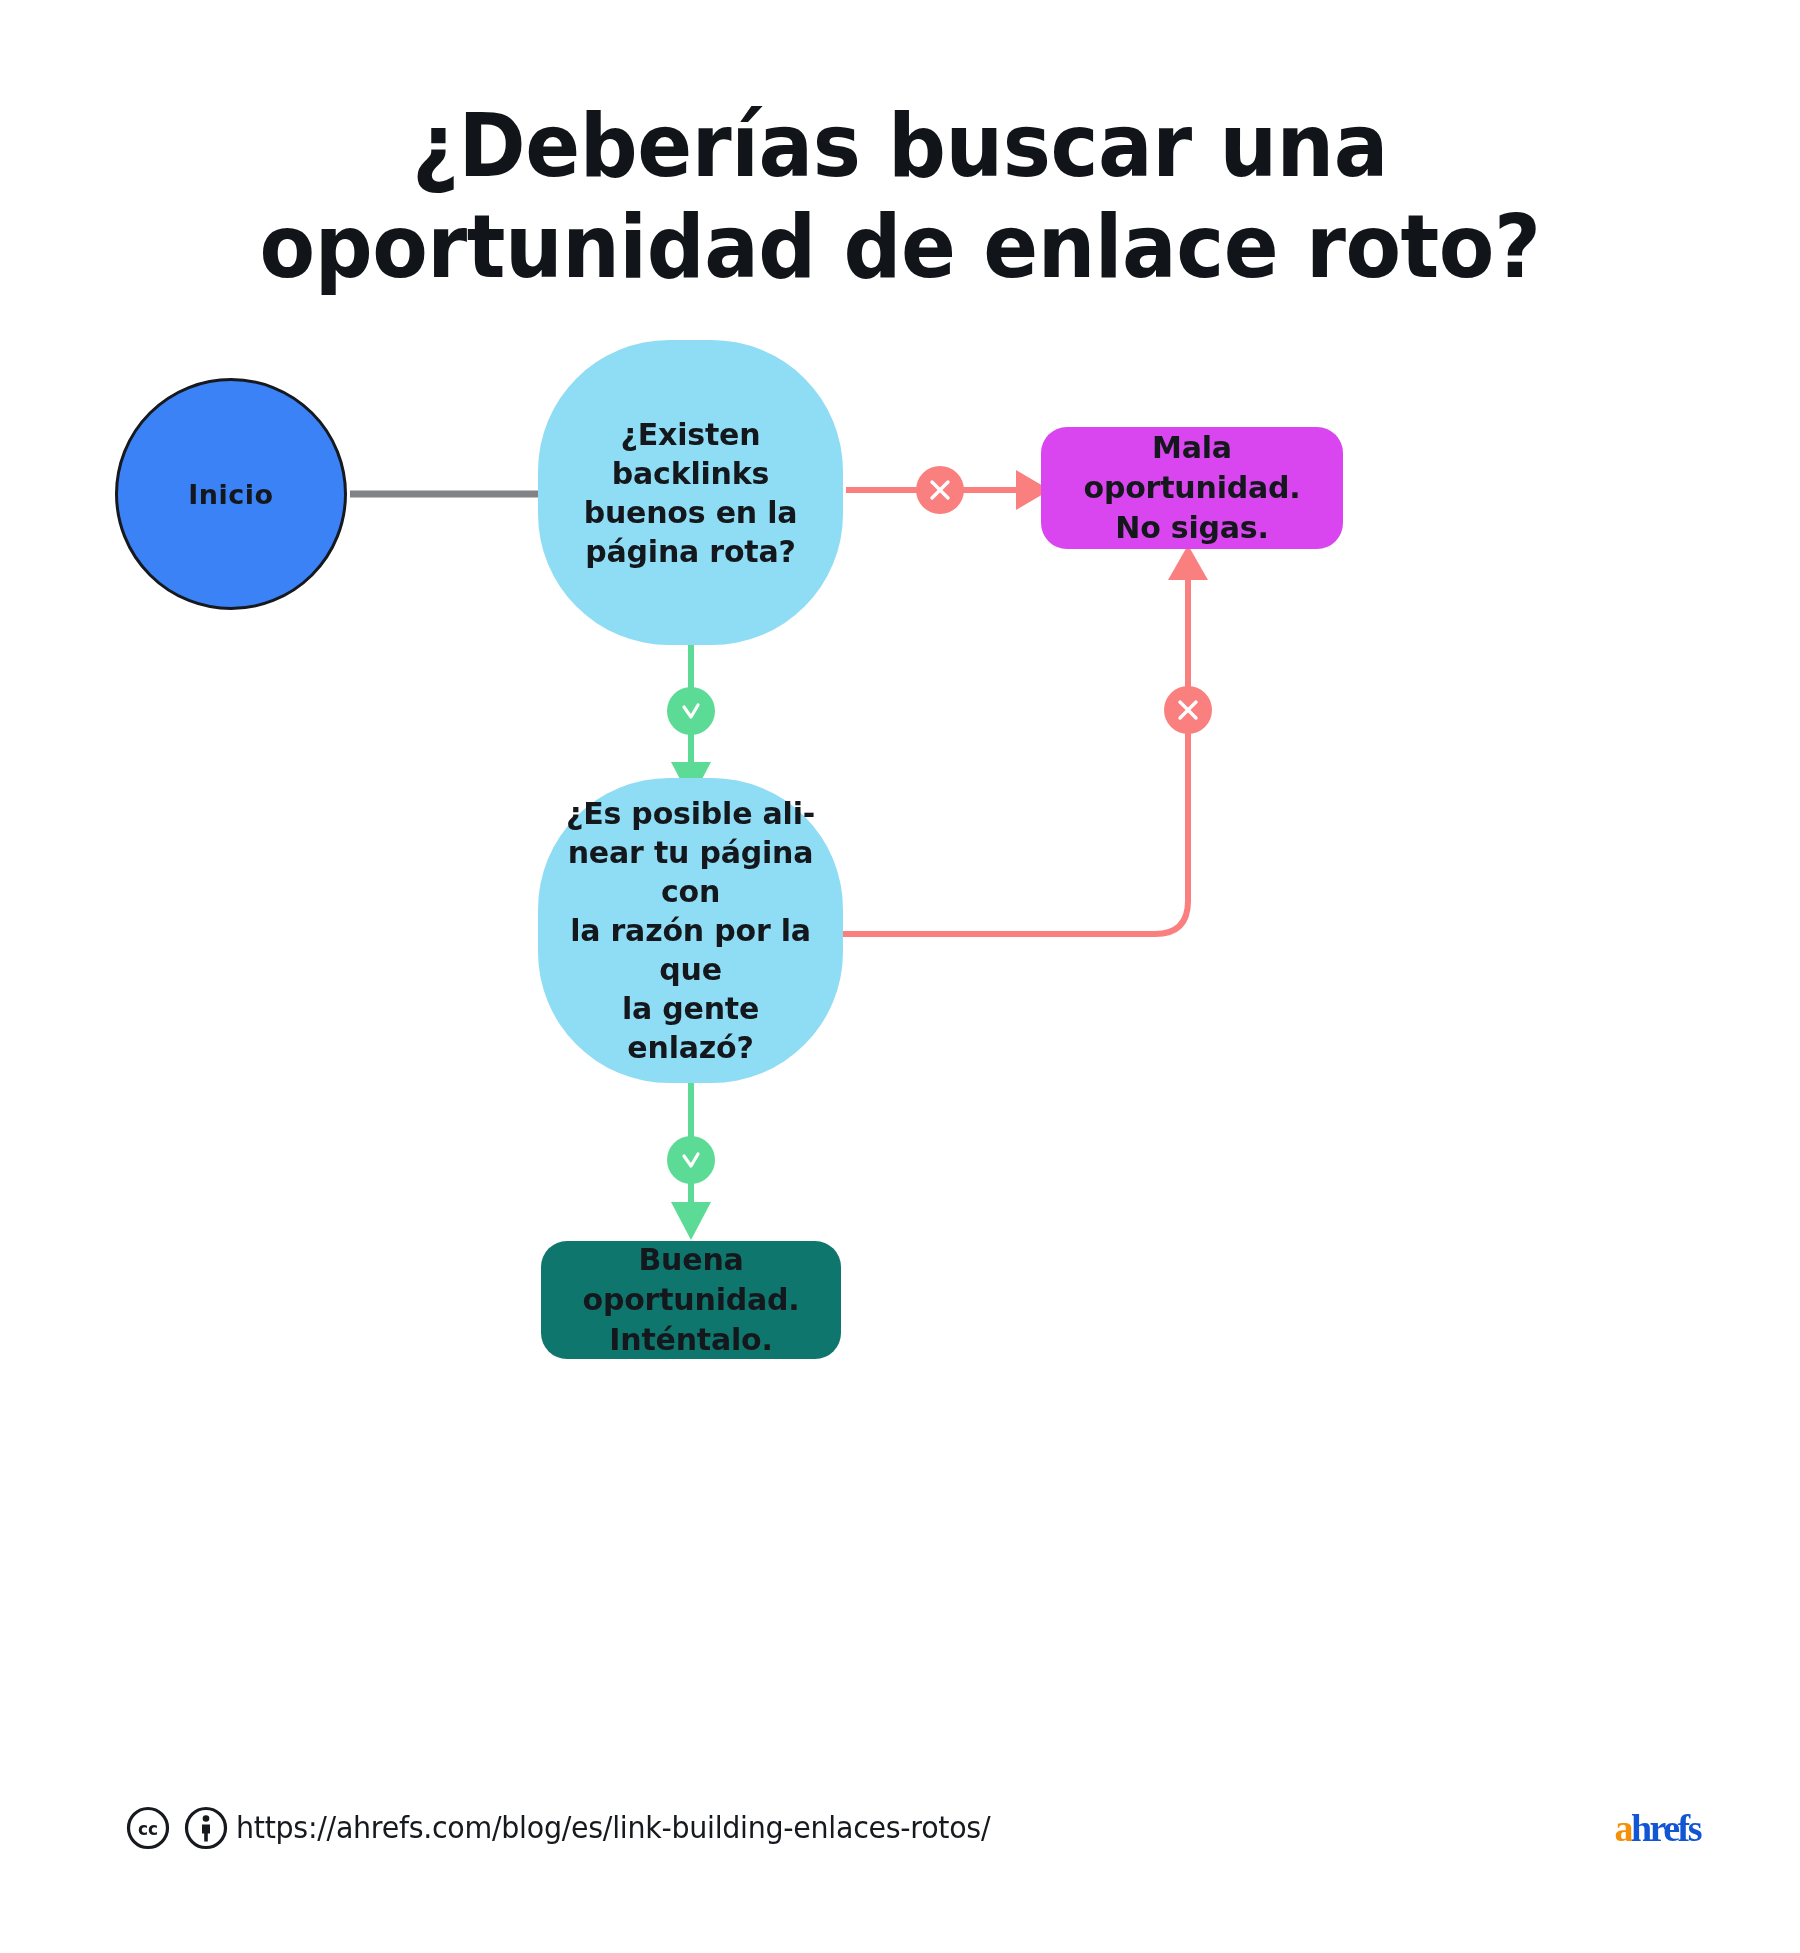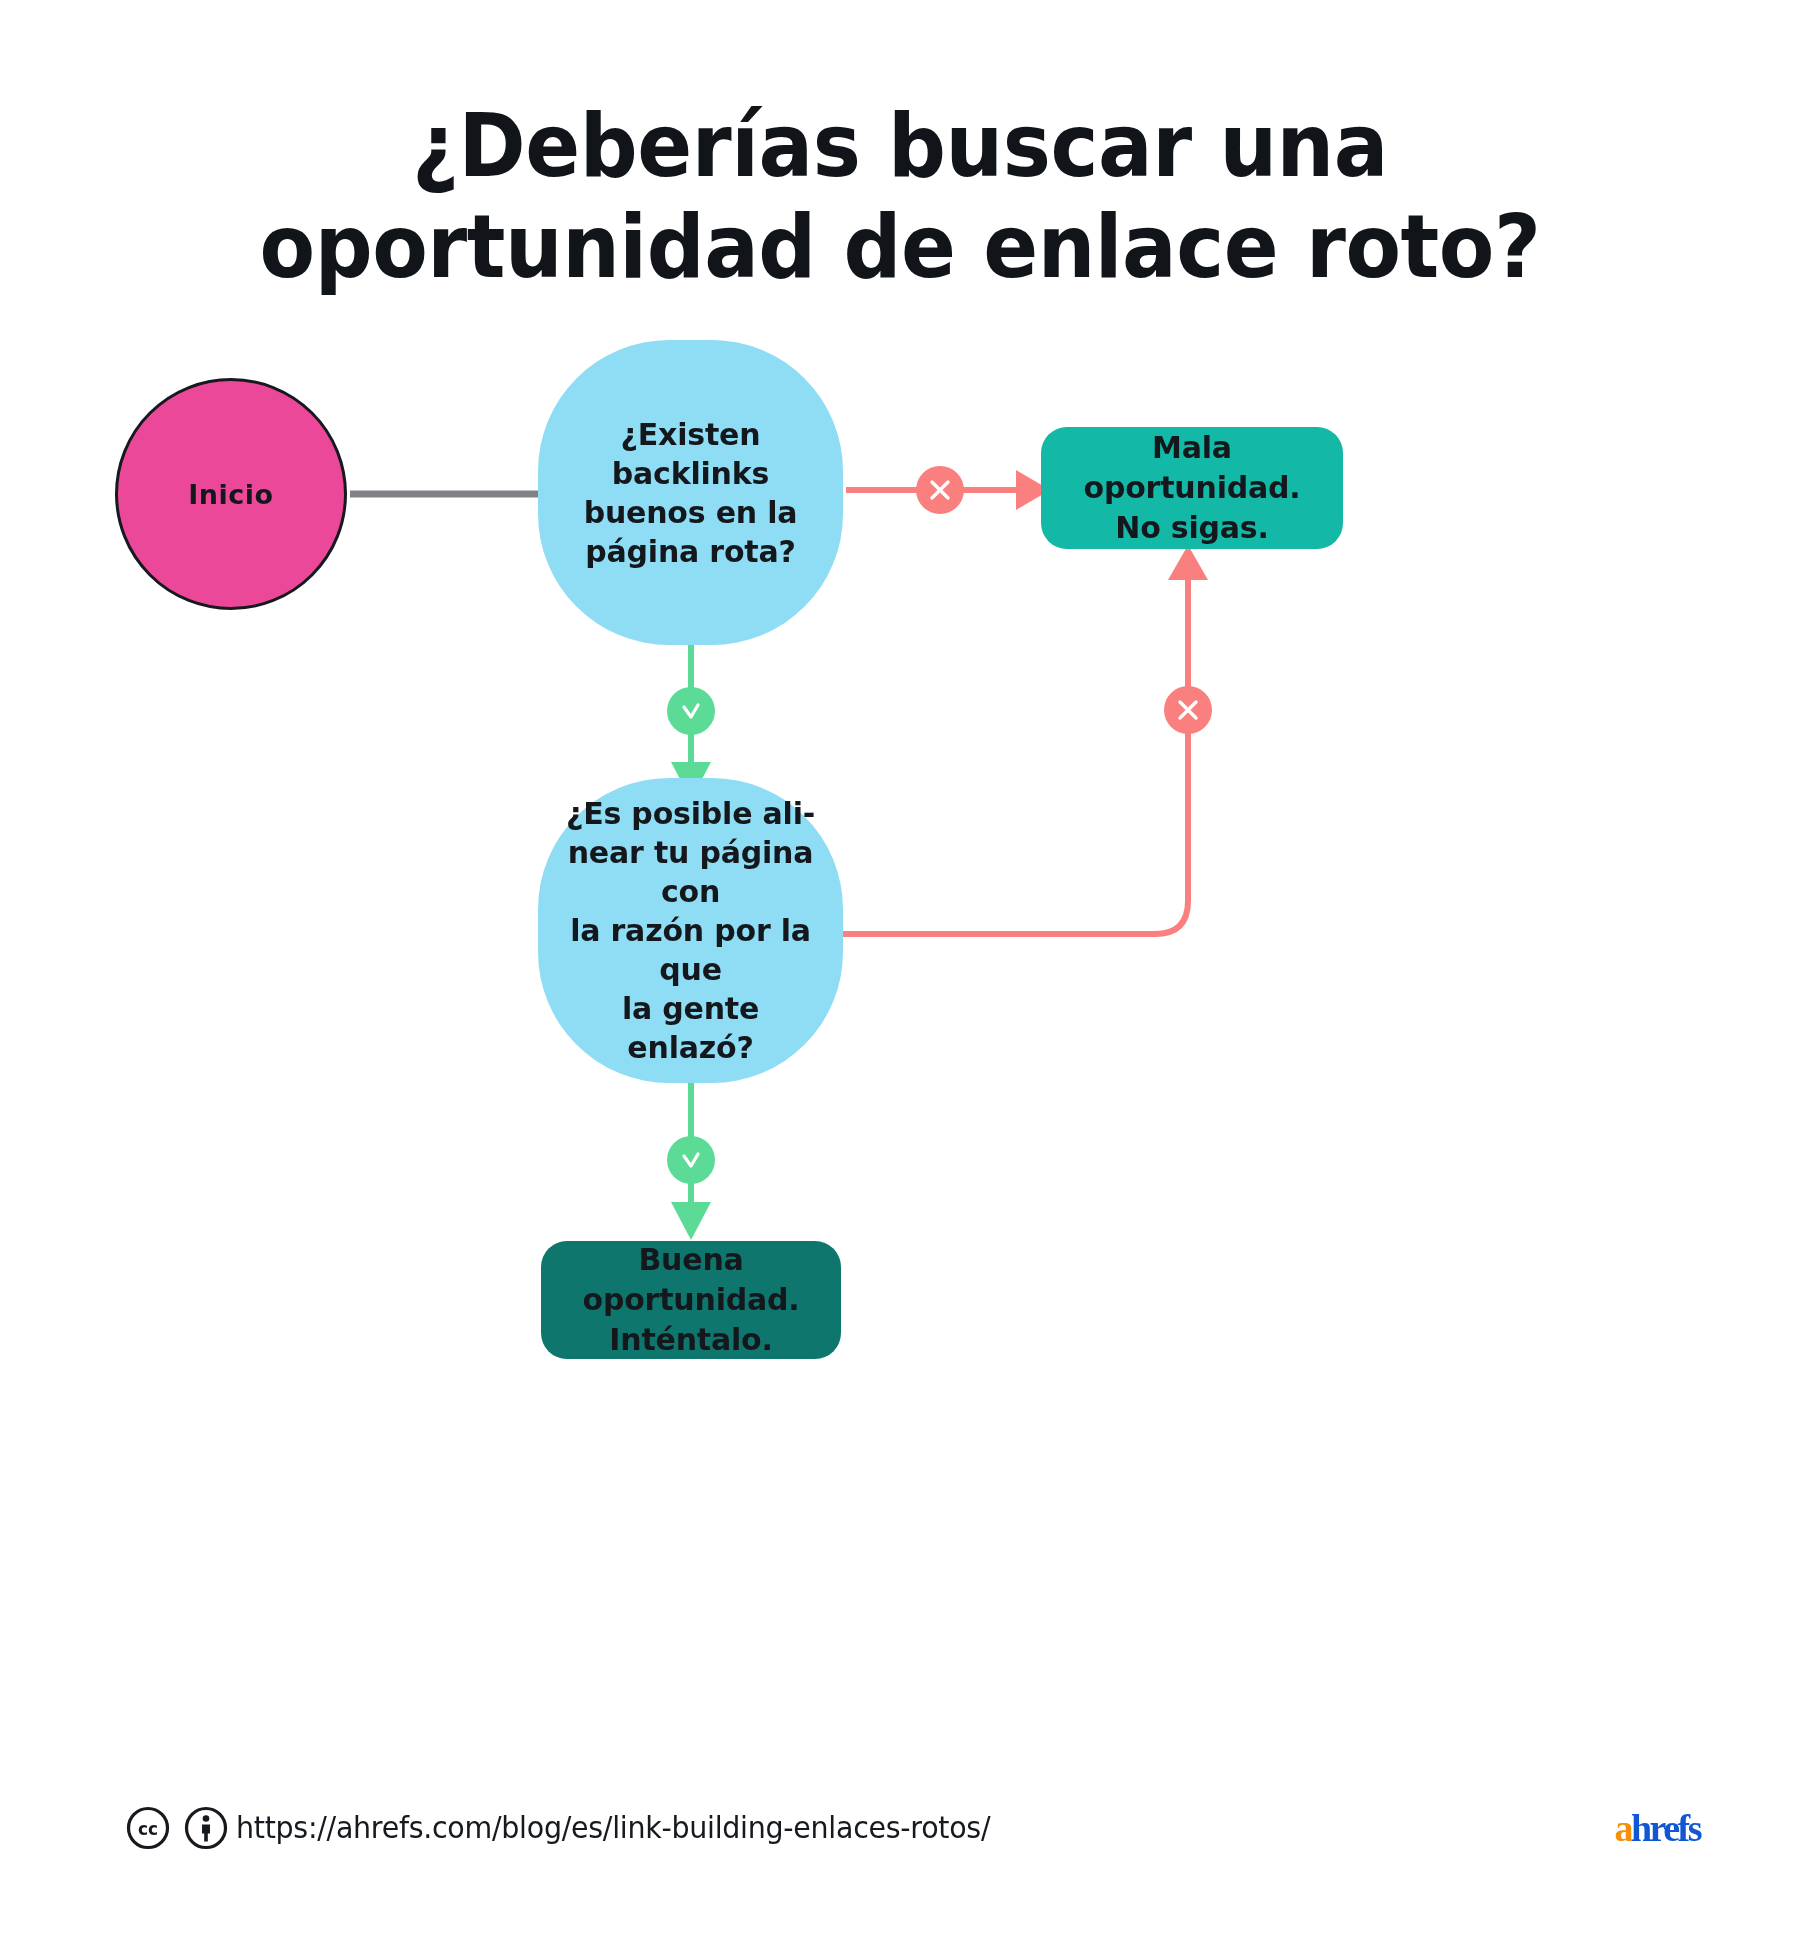--- a/index.html
+++ b/index.html
@@ -56,21 +56,21 @@
     font-weight: 700;
   }
 
   .start-node {
     left: 115px;
     top: 378px;
     width: 232px;
     height: 232px;
     border: 3px solid #16191d;
     border-radius: 50%;
-    background: #ec4899;
+    background: #3b82f6;
     font-size: 27px;
     letter-spacing: 0.5px;
   }
 
   .decision {
     background: #8FDCF5;
     border-radius: 43% 43% 43% 43% / 43% 43% 43% 43%;
   }
   .decision-inner {
     white-space: pre-line;
@@ -101,21 +101,21 @@
     line-height: 1.34;
     font-size: 30px;
     letter-spacing: -0.2px;
     padding: 0 20px;
   }
   #outcome-bad {
     left: 1041px;
     top: 427px;
     width: 302px;
     height: 122px;
-    background: #14b8a6;
+    background: #d946ef;
   }
   #outcome-good {
     left: 541px;
     top: 1241px;
     width: 300px;
     height: 118px;
     background: #0f766e;
   }
 
   

